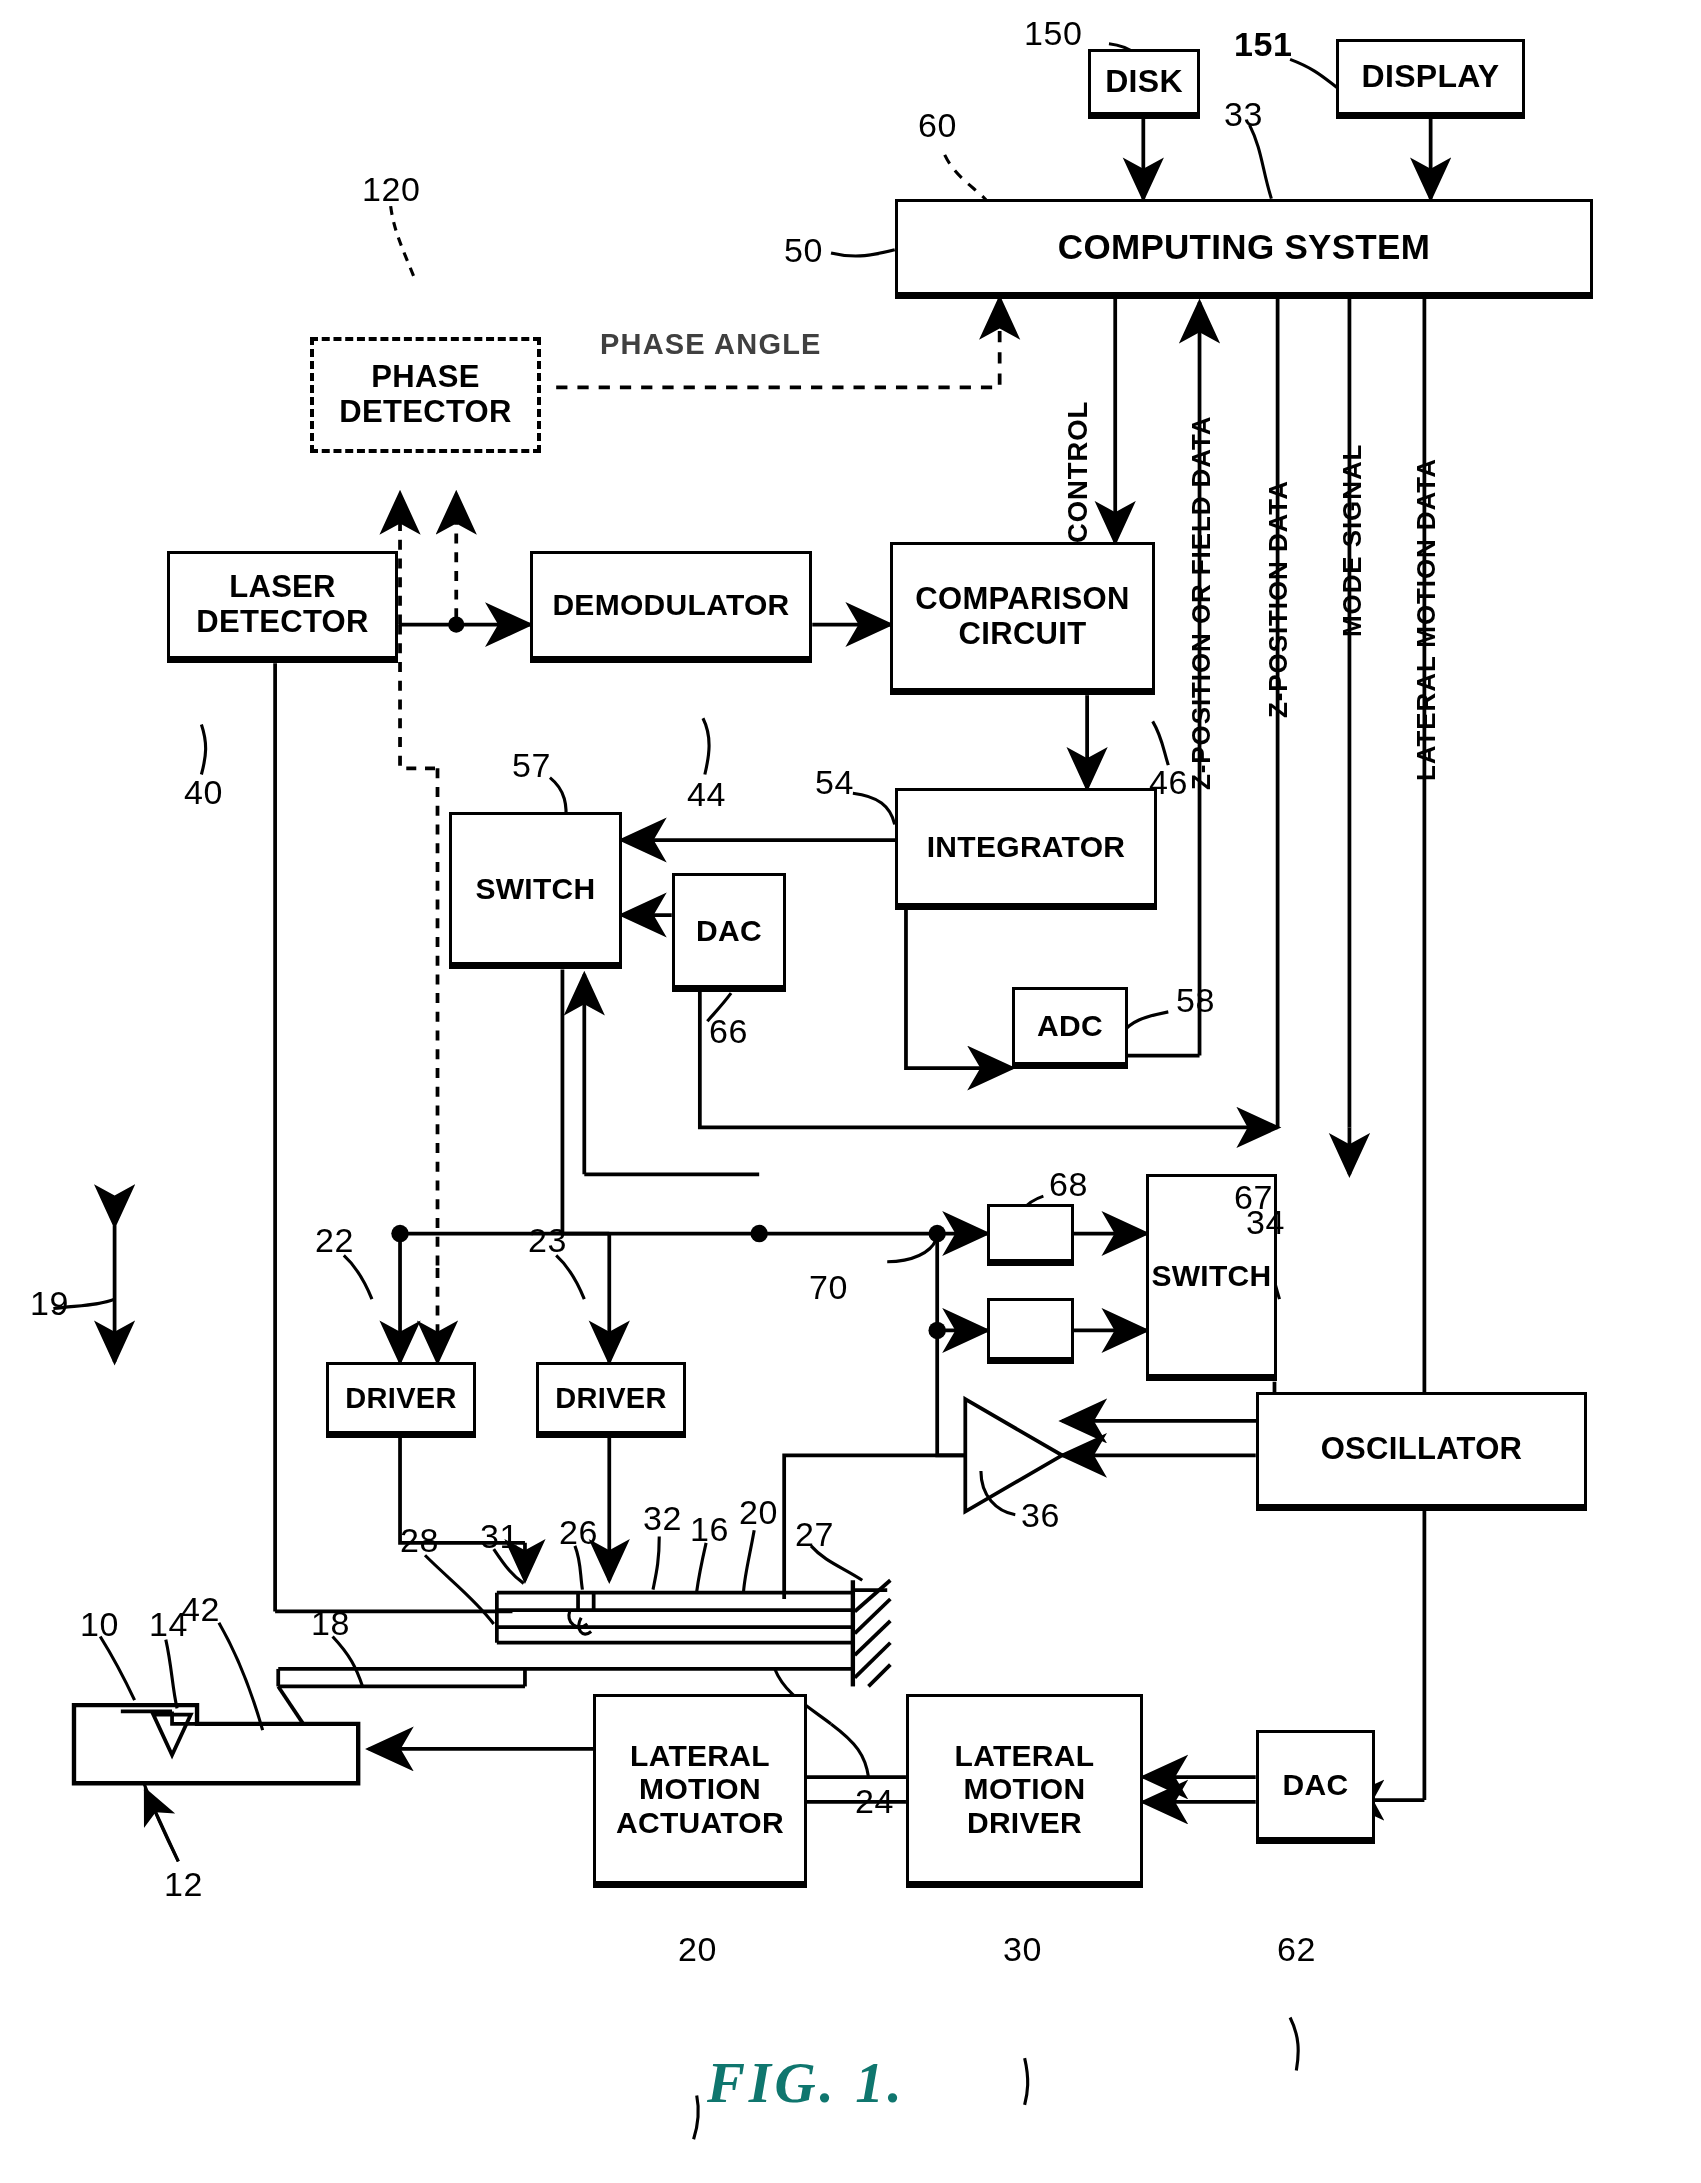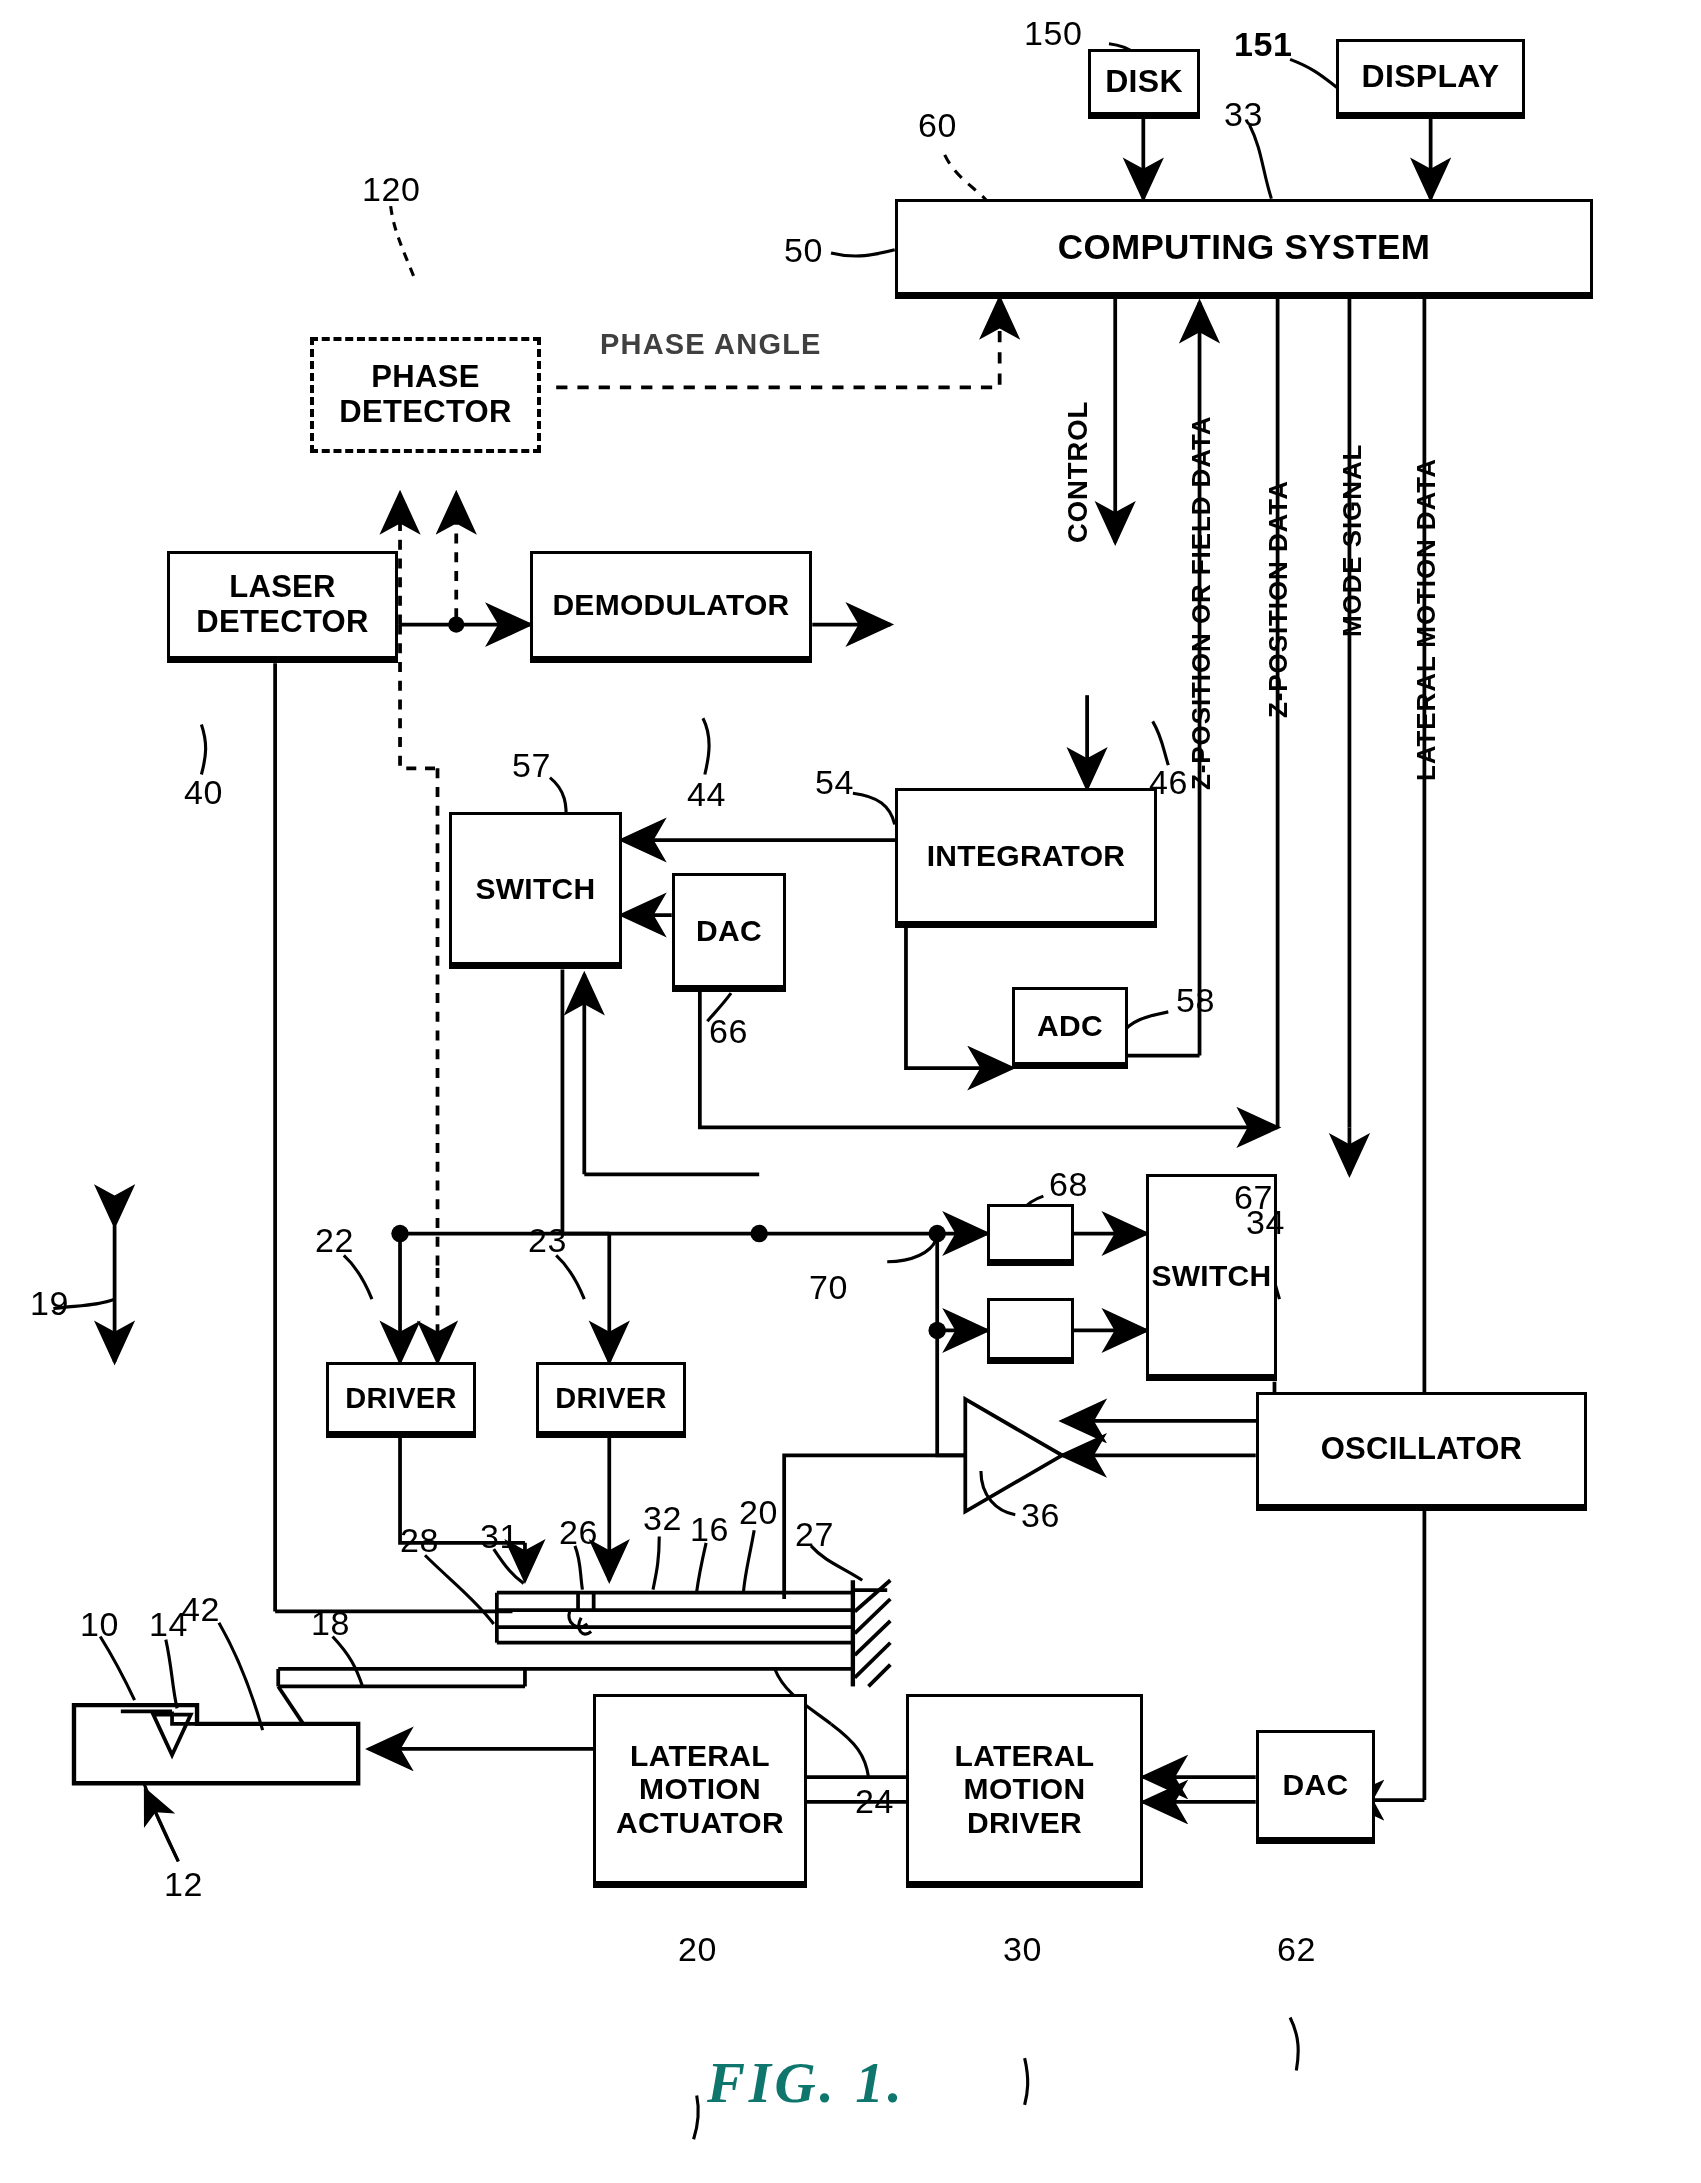--- a/index.html
+++ b/index.html
@@ -327,22 +327,26 @@
 
   <div class="box" style="left:167px;top:551px;width:231px;height:112px;font-size:31px;">
     <span class="ln">LASER</span>
     <span class="ln">DETECTOR</span>
   </div>
 
   <div class="box" style="left:530px;top:551px;width:282px;height:112px;font-size:30px;">
     <span class="ln">DEMODULATOR</span>
   </div>
 
-
-  <div class="box" style="left:895px;top:788px;width:262px;height:140px;font-size:30px;">
+  <div class="box" style="left:890px;top:542px;width:265px;height:153px;font-size:31px;">
+    <span class="ln">COMPARISON</span>
+    <span class="ln">CIRCUIT</span>
+  </div>
+
+  <div class="box" style="left:895px;top:788px;width:262px;height:122px;font-size:30px;">
     <span class="ln">INTEGRATOR</span>
   </div>
 
   <div class="box" style="left:449px;top:812px;width:173px;height:157px;font-size:30px;">
     <span class="ln">SWITCH</span>
   </div>
 
   <div class="box" style="left:672px;top:873px;width:114px;height:119px;font-size:30px;">
     <span class="ln">DAC</span>
   </div>

